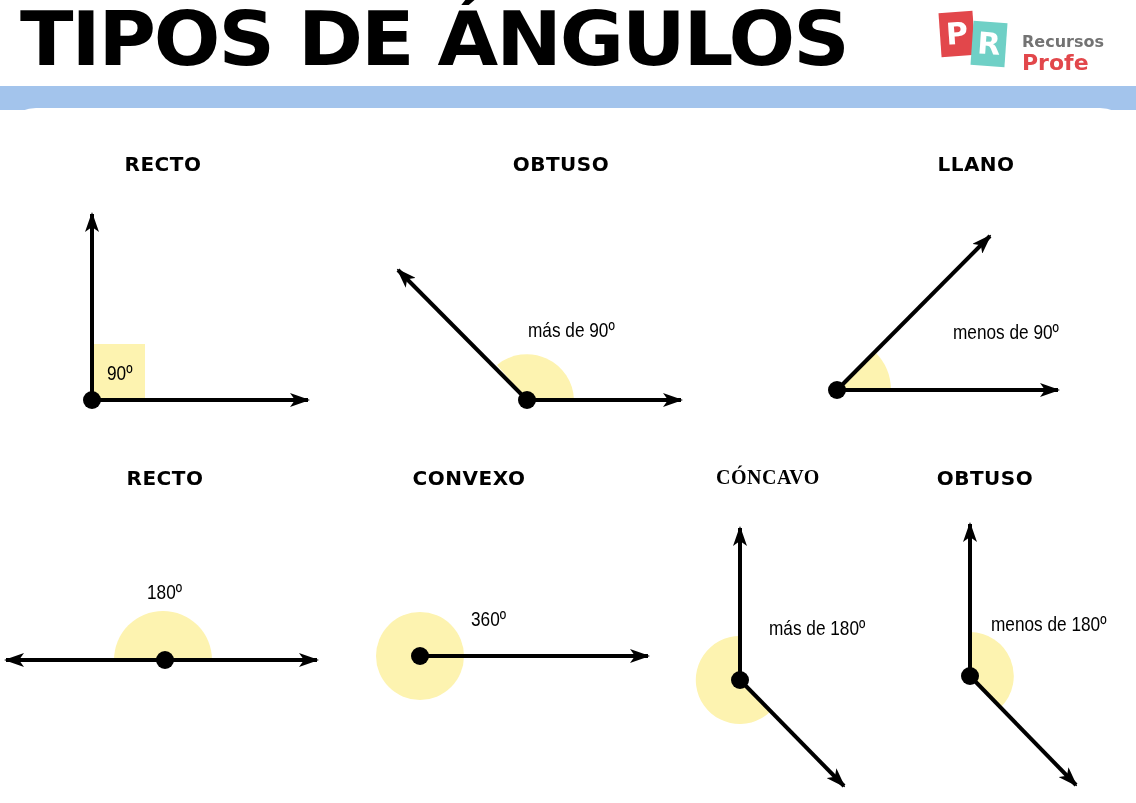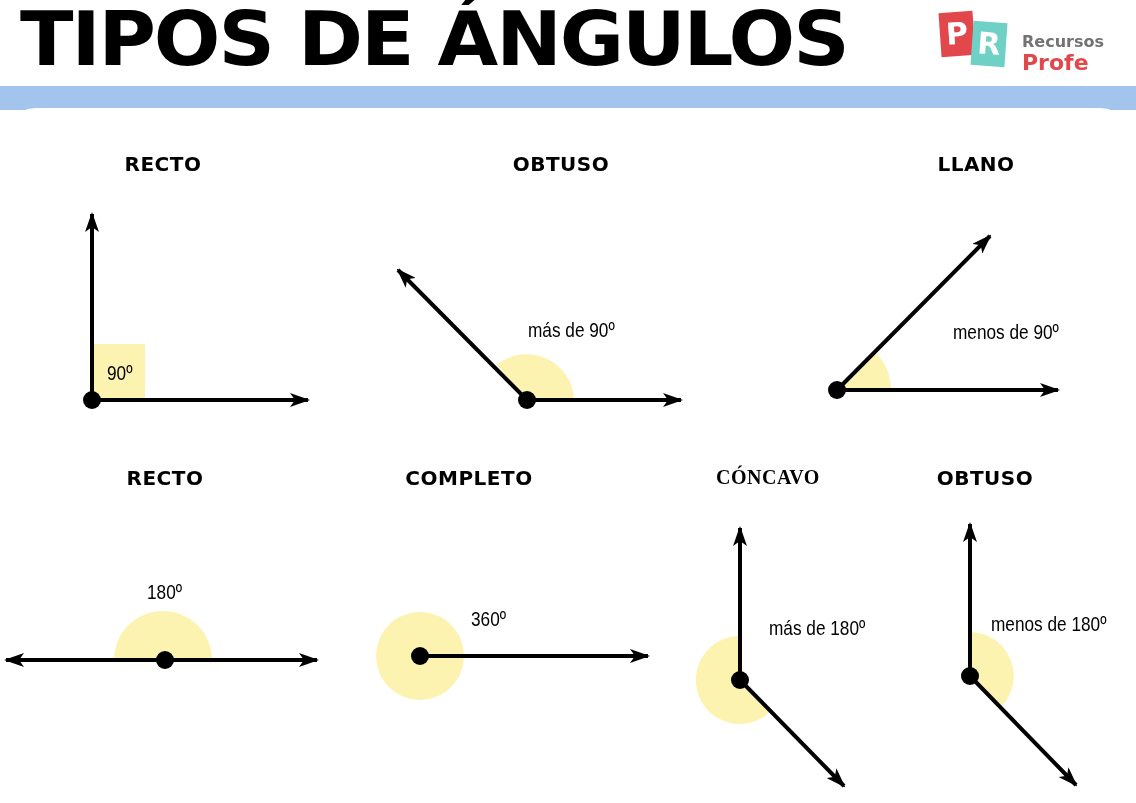--- a/index.html
+++ b/index.html
@@ -84,21 +84,21 @@
     <line x1="970" y1="676" x2="970" y2="524" stroke="#000" stroke-width="4" marker-end="url(#ah)"></line>
     <line x1="970" y1="676" x2="1076" y2="785" stroke="#000" stroke-width="4" marker-end="url(#ah)"></line>
     <circle cx="970" cy="676" r="9" fill="#000"></circle>
   </g>
 </svg>
 
 <div class="label" style="left:163px; top:152px;">RECTO</div>
 <div class="label" style="left:561px; top:152px;text-align:center;">OBTUSO</div>
 <div class="label" style="left:976px; top:152px;">LLANO</div>
 <div class="label" style="left:165px; top:466px;">RECTO</div>
-<div class="label" style="left:469px; top:466px;">COMPLETO</div>
+<div class="label" style="left:469px; top:466px;">CONVEXO</div>
 <div class="label" style="left:768px; top:466px;font-family:Liberation Serif, serif;">CÓNCAVO</div>
 <div class="label" style="left:985px; top:466px;">OBTUSO</div>
 
 <div class="deg" style="left:107px; top:361px;">90º</div>
 <div class="deg" style="left:528px; top:318px;">más de 90º</div>
 <div class="deg" style="left:953px; top:320px;">menos de 90º</div>
 <div class="deg" style="left:147px; top:580px;">180º</div>
 <div class="deg" style="left:471px; top:607px;">360º</div>
 <div class="deg" style="left:769px; top:616px;">más de 180º</div>
 <div class="deg" style="left:991px; top:612px;">menos de 180º</div>

